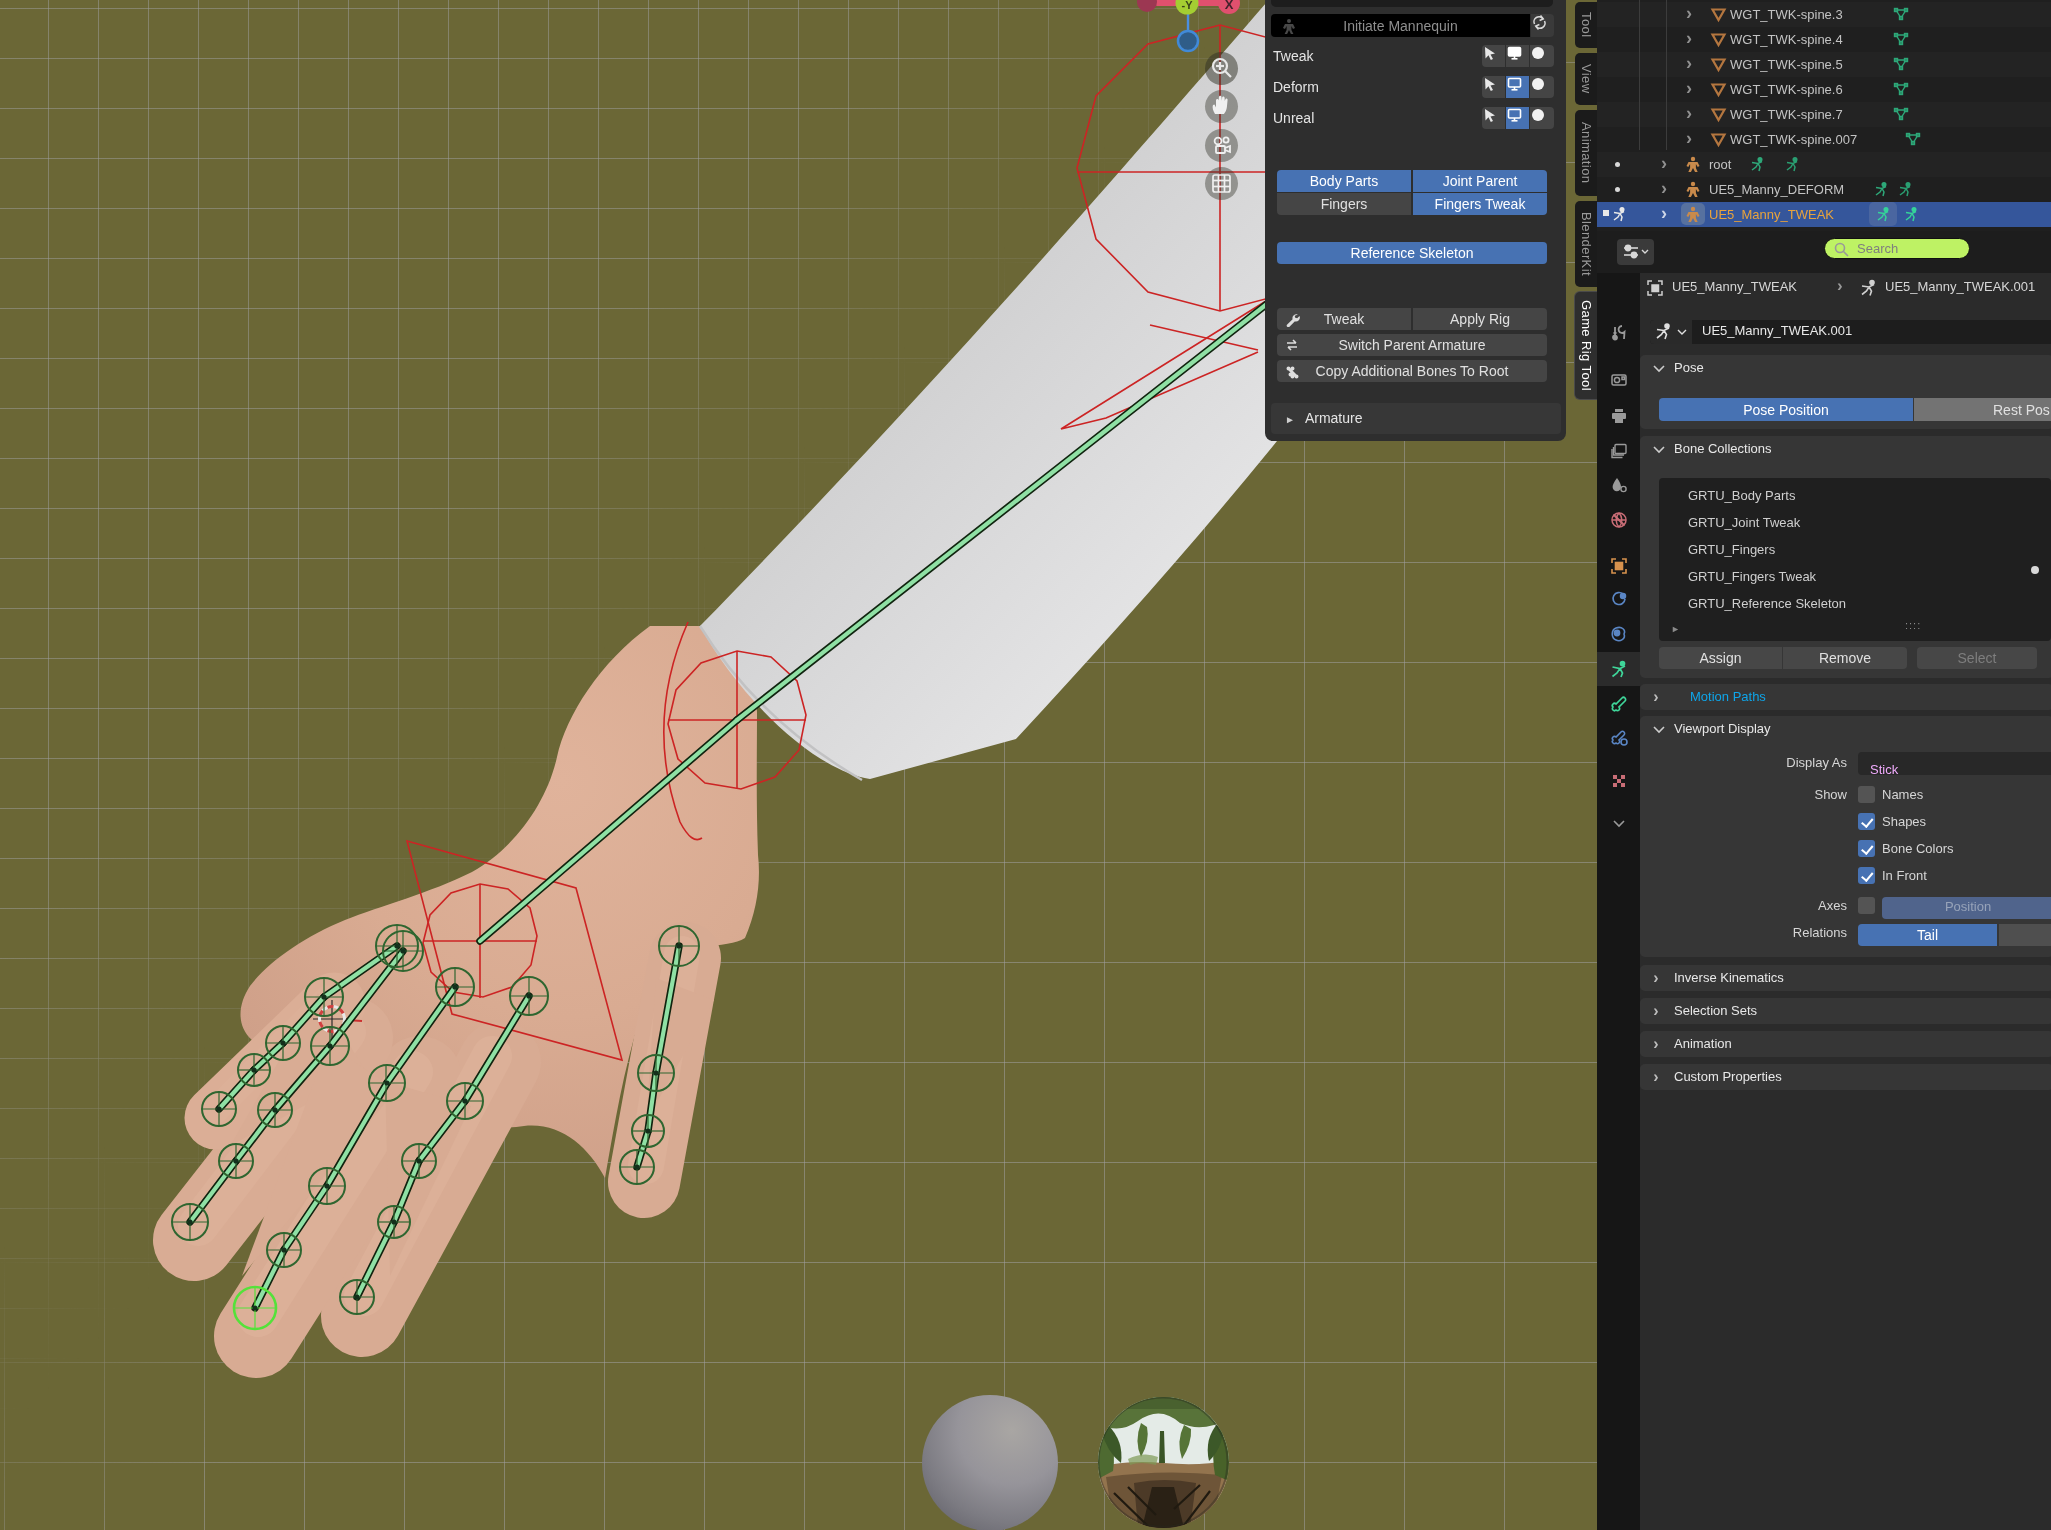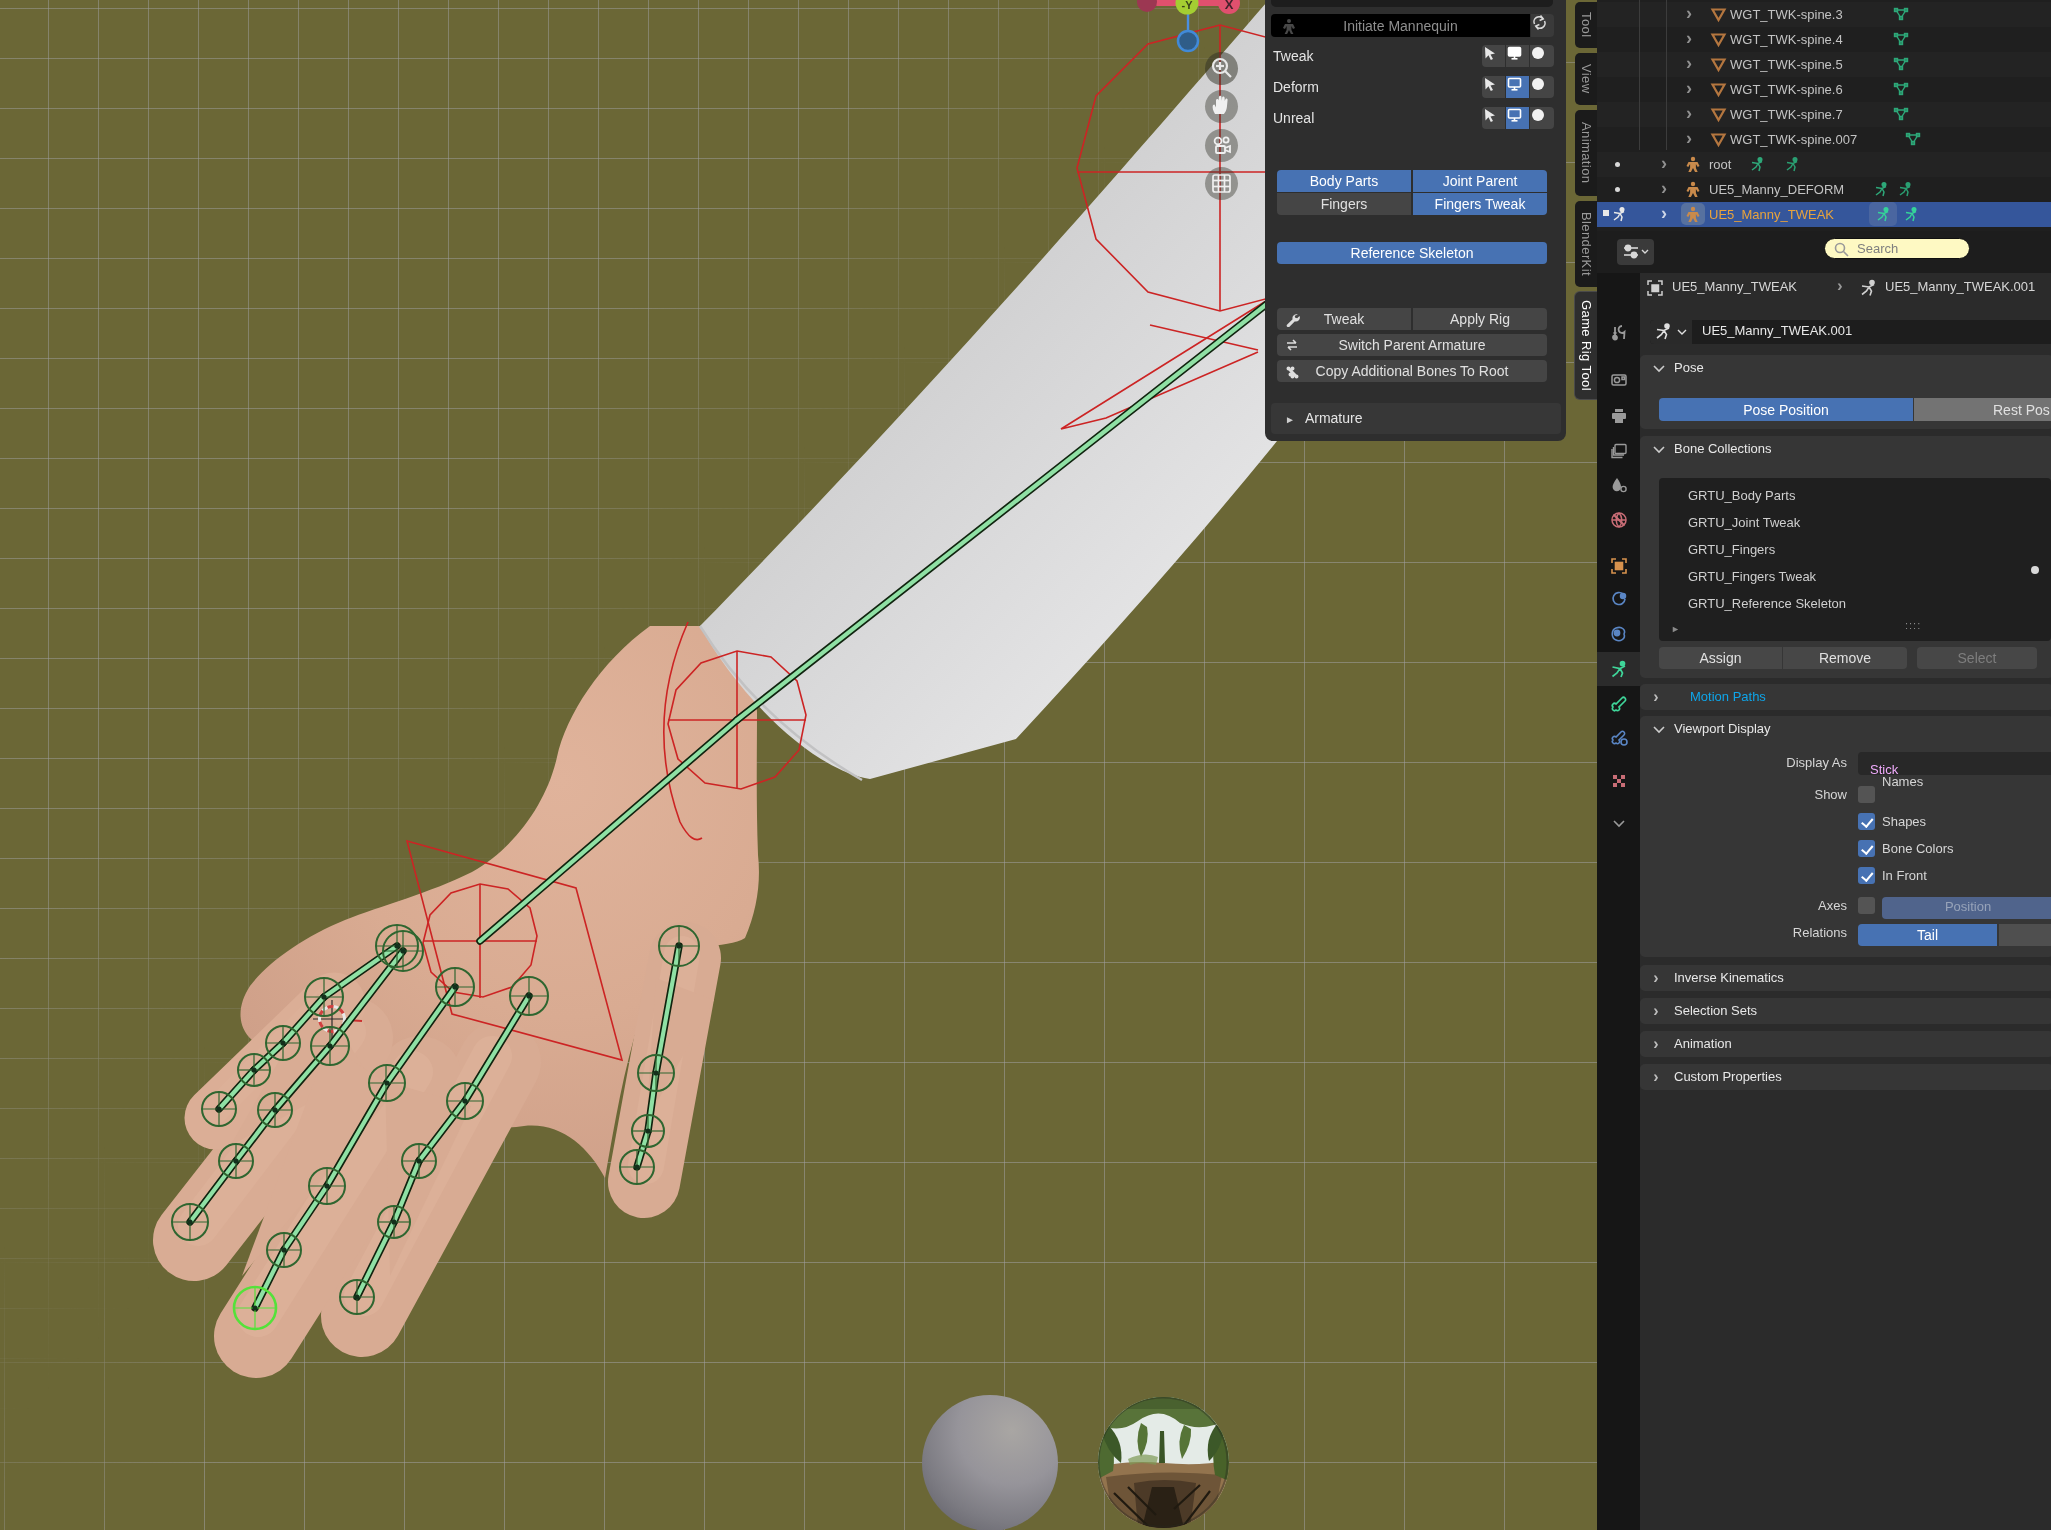--- a/index.html
+++ b/index.html
@@ -722,21 +722,21 @@
     <svg width="37" height="26">
             <g stroke="#d8d8d8" stroke-width="1.6" fill="none">
     <line x1="7" y1="9" x2="21" y2="9"></line>
               <circle cx="11" cy="9" r="2.6" fill="#d8d8d8"></circle>
     <line x1="7" y1="16" x2="21" y2="16"></line>
               <circle cx="17" cy="16" r="2.6" fill="#d8d8d8"></circle>
     <path d="M25,11 l3,3 3,-3" stroke-width="1.4"></path>
             </g>
           </svg>
         </div>
-  <div style="position:absolute;left:227px;top:7px;width:146px;height:21px;background:#fef9c3;border:1px solid #101010;border-radius:11px">
+  <div style="position:absolute;left:227px;top:7px;width:146px;height:21px;background:#bef264;border:1px solid #101010;border-radius:11px">
     <svg width="20" height="19" style="position:absolute;left:7px;top:1px">
             <g stroke="#999" stroke-width="1.6" fill="none">
               <circle cx="8" cy="8" r="4.5"></circle>
               <line x1="11.5" y1="11.5" x2="16" y2="16"></line>
             </g>
           </svg>
     <span style="position:absolute;left:32px;top:2px;color:#7f7f7f">Search</span>
         </div>
 </div>
 <div id="ptabs">
@@ -926,21 +926,21 @@
           <path d="M2,4 l5,5 5,-5" stroke="#ccc" stroke-width="1.6" fill="none"></path>
         </svg>
   <span style="position:absolute;left:34px;top:5px;color:#e8e8e8">Viewport Display</span>
   <div style="position:absolute;left:0;top:100px;width:248px;text-align:right"></div>
   <span style="position:absolute;left:0;top:39px;width:207px;text-align:right">Display As</span>
   <div style="position:absolute;left:218px;top:36px;width:196px;height:23px;background:#282828;border-radius:4px 0 0 4px">
     <span style="position:absolute;left:12px;top:10px;color:#f0abfc">Stick</span>
         </div>
   <span style="position:absolute;left:0;top:71px;width:207px;text-align:right">Show</span>
   <div class="cb" style="left:218px;top:70px"></div>
-        <span style="position:absolute;left:242px;top:58px">Names</span>
+        <span style="position:absolute;left:242px;top:71px">Names</span>
   <div class="cb cbon" style="left:218px;top:97px"></div>
         <span style="position:absolute;left:242px;top:98px">Shapes</span>
   <div class="cb cbon" style="left:218px;top:124px"></div>
         <span style="position:absolute;left:242px;top:125px">Bone Colors</span>
   <div class="cb cbon" style="left:218px;top:151px"></div>
         <span style="position:absolute;left:242px;top:152px">In Front</span>
   <span style="position:absolute;left:0;top:182px;width:207px;text-align:right">Axes</span>
   <div class="cb" style="left:218px;top:181px"></div>
   <div style="position:absolute;left:242px;top:181px;width:172px;height:22px;background:#50648c;border-radius:4px 0 0 4px">
     <span style="position:absolute;left:0;top:2px;width:172px;text-align:center;color:#97a3b9">Position</span>

